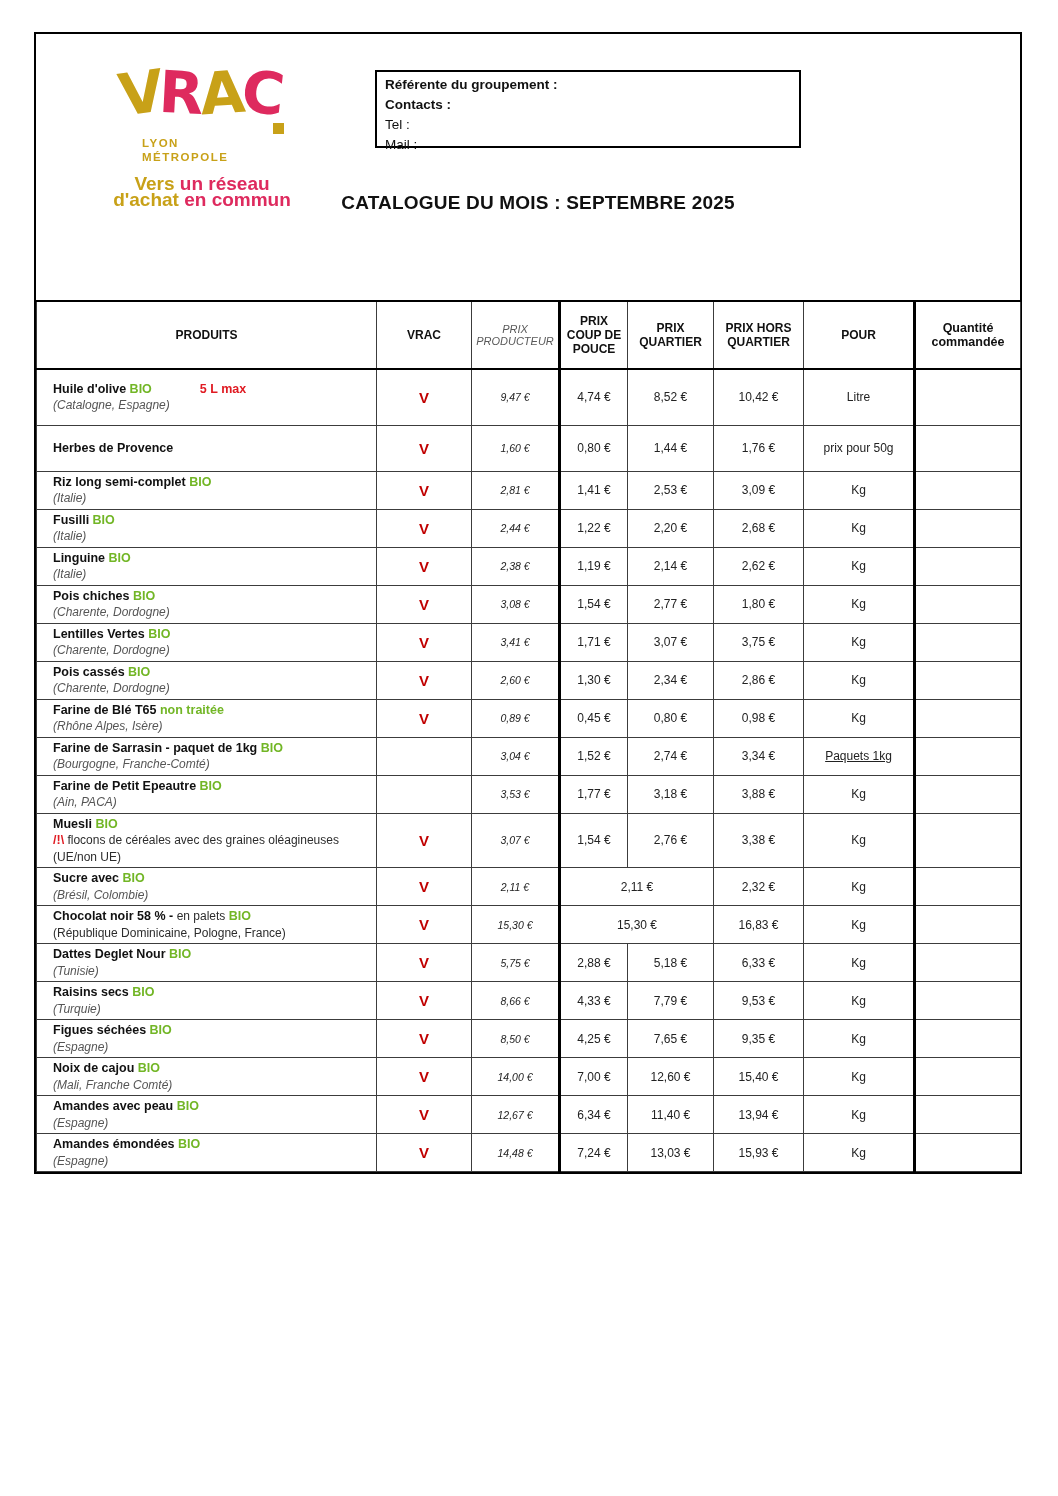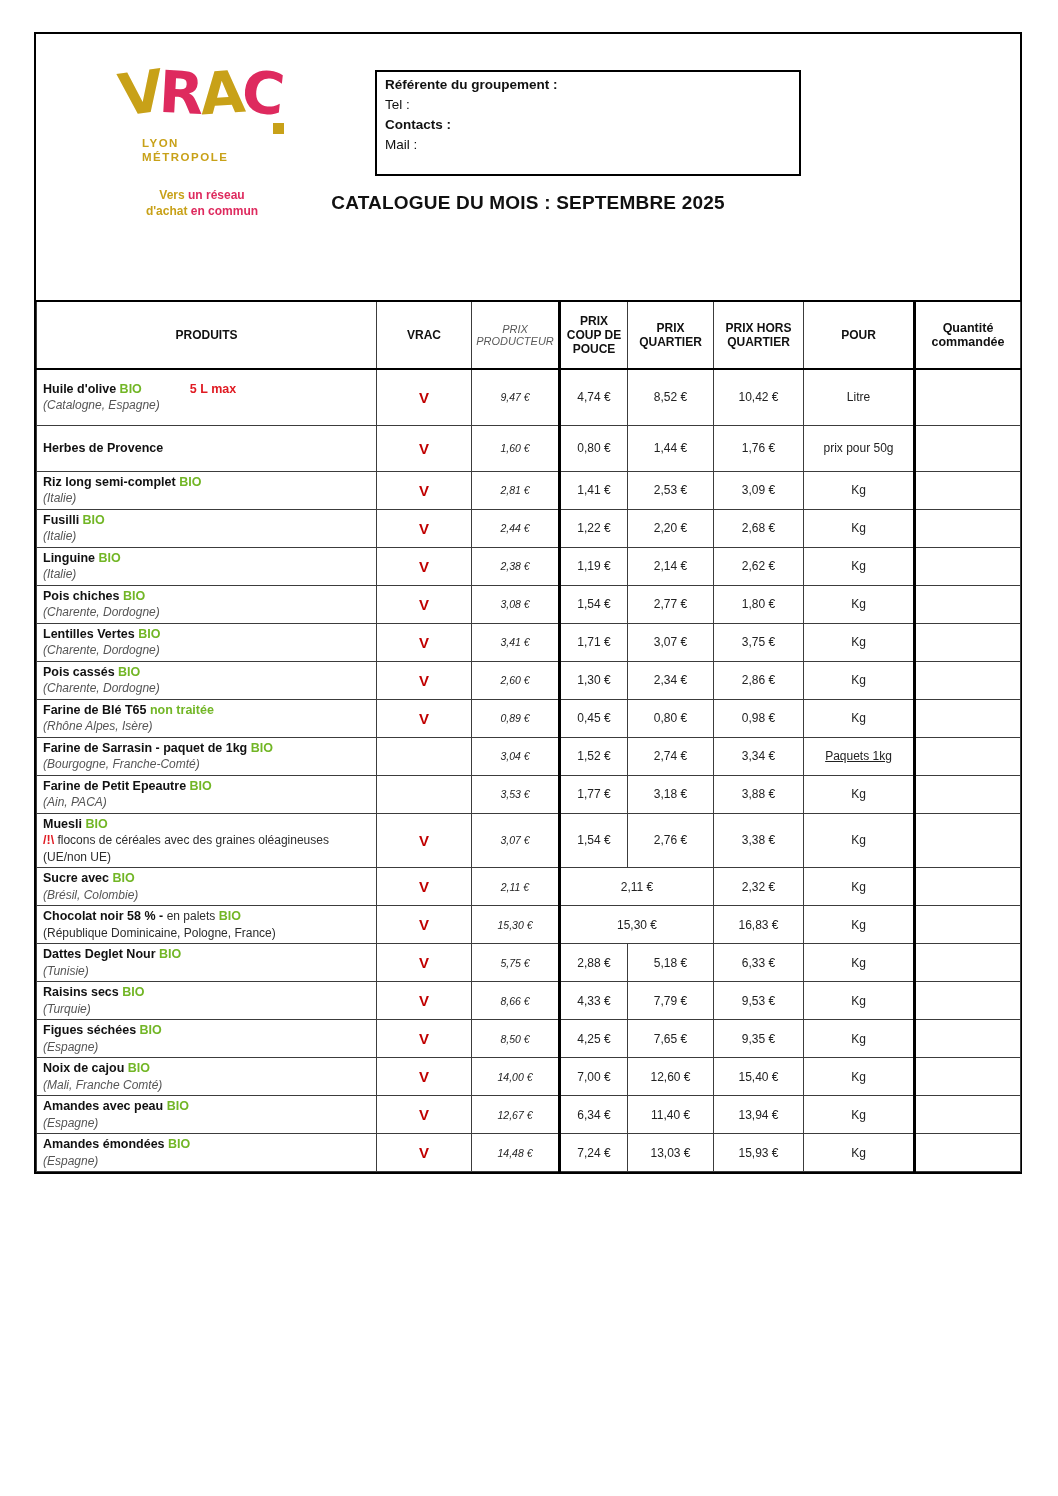--- a/index.html
+++ b/index.html
@@ -10,45 +10,45 @@
   
   .logo{position:absolute;left:56px;top:30px;width:220px;}
   .logo-word{display:flex;justify-content:center;font-family:"DejaVu Sans",sans-serif;font-weight:900;font-size:58px;line-height:1;position:relative;}
   .logo-word span{display:inline-block;}
   .lg1{color:#c8a118;transform:rotate(-8deg);}
   .lg2{color:#de2a5e;transform:rotate(3deg);margin-left:-5px;}
   .lg3{color:#c8a118;transform:rotate(-4deg);margin-left:-4px;}
   .lg4{color:#de2a5e;transform:rotate(6deg);margin-left:-2px;}
   .logo-dot{position:absolute;right:28px;bottom:-12px;width:11px;height:11px;background:#c8a118;}
   .logo-region{margin:14px 0 0 50px;font-weight:bold;font-size:11.5px;letter-spacing:1.5px;color:#c8a118;line-height:14px;}
-  .logo-tag{margin-top:23px;text-align:center;font-weight:bold;font-size:12px;line-height:16px;}
+  .logo-tag{margin-top:12px;text-align:center;font-weight:bold;font-size:19px;line-height:16px;}
   .tag-gold{color:#c8a118;}
   .tag-pink{color:#de2a5e;}
 
   
-  .contact-box{position:absolute;left:339px;top:36px;width:426px;height:106px;border:2px solid #000;box-sizing:border-box;padding:3px 8px;}
+  .contact-box{position:absolute;left:339px;top:36px;width:426px;height:78px;border:2px solid #000;box-sizing:border-box;padding:3px 8px;}
   .cb-line{font-size:13.5px;line-height:20px;}
   .cb-bold{font-weight:bold;}
 
   
-  .doc-title{position:absolute;left:0;top:158px;width:100%;text-align:center;font-weight:bold;font-size:19px;letter-spacing:.2px;}
+  .doc-title{position:absolute;left:10px;top:158px;width:100%;text-align:center;font-weight:bold;font-size:19px;letter-spacing:.2px;}
 
   
   table.catalog{width:100%;border-collapse:collapse;table-layout:fixed;}
   col.c-prod{width:340px}col.c-vrac{width:95px}col.c-pp{width:88px}col.c-cdp{width:68px}
   col.c-q{width:86px}col.c-hq{width:90px}col.c-pour{width:111px}col.c-qty{width:106px}
   th,td{border:1.5px solid #3c3c3c;vertical-align:middle;box-sizing:border-box;padding:2px 3px;}
   thead th{height:68px;font-size:12px;font-weight:bold;text-align:center;border-top:2px solid #000;border-bottom:2px solid #000;}
   th.h-pp{font-weight:normal;font-style:italic;color:#595959;font-size:11px;}
   th.h-qty{font-size:12.5px;margin-left:40px;}
   .bl-thick{border-left:3px solid #000 !important;}
   tbody td{height:38px;}
   tbody tr:nth-child(1) td{height:56px;}
   tbody tr:nth-child(2) td{height:46px;}
-  .cell-product{text-align:left;padding-left:6px;margin-left:36px;}
+  .cell-product{text-align:left;padding-left:16px;margin-left:36px;}
   .pline{line-height:16.5px;font-size:12.5px;}
   .seg-b{font-weight:bold;color:#111;}
   .seg-g{font-weight:bold;color:#72b626;}
   .seg-n{color:#2c2c2c;font-size:12px;}
   .seg-i{font-style:italic;color:#555;font-size:12px;}
   .seg-r{font-weight:bold;color:#e01a22;}
   .seg-rg{font-weight:bold;color:#e01a22;margin-left:48px;}
   .cell-vrac{text-align:center;color:#c00000;font-weight:800;font-size:15px;}
   .cell-pp{text-align:center;font-style:italic;font-size:10.5px;color:#222;}
   .cell-price{text-align:center;font-size:12px;color:#222;}
@@ -79,22 +79,22 @@
           <span class="tag-gold">Vers</span><span class="tag-pink"> un réseau</span>
         </div>
         <div>
           <span class="tag-gold">d'achat</span><span class="tag-pink"> en commun</span>
         </div>
       </div>
     </div>
 
     <div class="contact-box">
       <div class="cb-line cb-bold">Référente du groupement :</div>
+      <div class="cb-line cb-bold">Contacts :</div>
       <div class="cb-line">Tel :</div>
-      <div class="cb-line cb-bold">Contacts :</div>
       <div class="cb-line">Mail :</div>
     </div>
 
     <div class="doc-title">CATALOGUE DU MOIS : SEPTEMBRE 2025</div>
   </div>
 
   <table class="catalog">
     <colgroup>
       <col class="c-prod">
         <col class="c-vrac">

